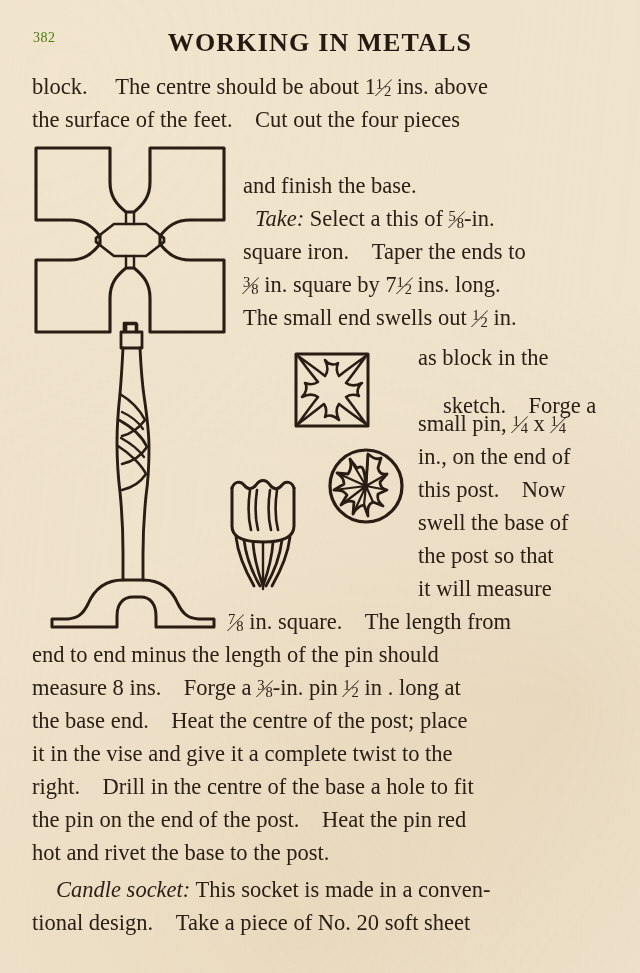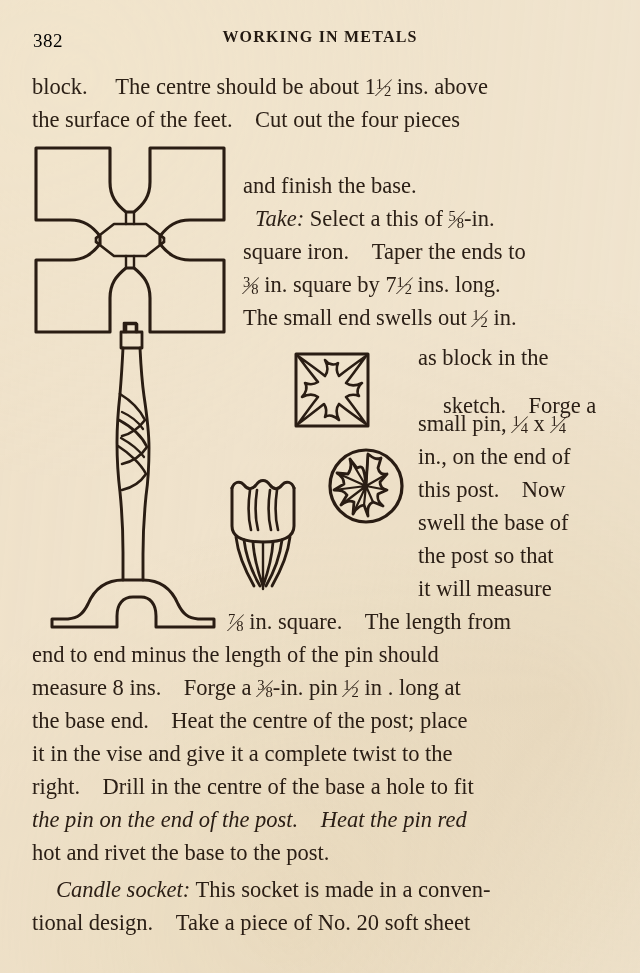--- a/index.html
+++ b/index.html
@@ -38,31 +38,31 @@
     position: absolute;
     left: 0;
     top: 28px;
     width: 640px;
     height: 30px;
   }
   .folio {
     position: absolute;
     left: 33px;
     top: 2px;
-    font-size: 19px;
+    font-size: 14px;
     letter-spacing: .5px;
-    color: #000000;
+    color: #4d7c0f;
   }
   .head-title {
     position: absolute;
     left: 0;
     top: 0;
     width: 640px;
     text-align: center;
-    font-size: 16px;
+    font-size: 26px;
     font-weight: 700;
     letter-spacing: 1.2px;
     color: #241a12;
   }
 
   
   .tline {
     position: absolute;
     white-space: nowrap;
     font-size: 22.5px;
@@ -352,21 +352,21 @@
     <span class="frac"><span class="n">1</span><span class="s">⁄</span><span class="d">2</span></span>
     <span>in . long at</span>
   </div>
 
   <div class="tline" style="left:32px; top:708px;">the base end. Heat the centre of the post; place</div>
 
   <div class="tline" style="left:32px; top:741px;">it in the vise and give it a complete twist to the</div>
 
   <div class="tline" style="left:32px; top:774px;">right. Drill in the centre of the base a hole to fit</div>
 
-  <div class="tline" style="left:32px; top:807px;font-style:italic;">the pin on the end of the post. Heat the pin red</div>
+  <div class="tline" style="left:32px; top:807px;">the pin on the end of the post. Heat the pin red</div>
 
   <div class="tline" style="left:32px; top:840px;">hot and rivet the base to the post.</div>
 
   <div class="tline" style="left:56px; top:877px;">
     <span class="ital">Candle socket:</span>
     <span>This socket is made in a conven-</span>
   </div>
 
   <div class="tline" style="left:32px; top:910px;">tional design. Take a piece of No. 20 soft sheet</div>
 

